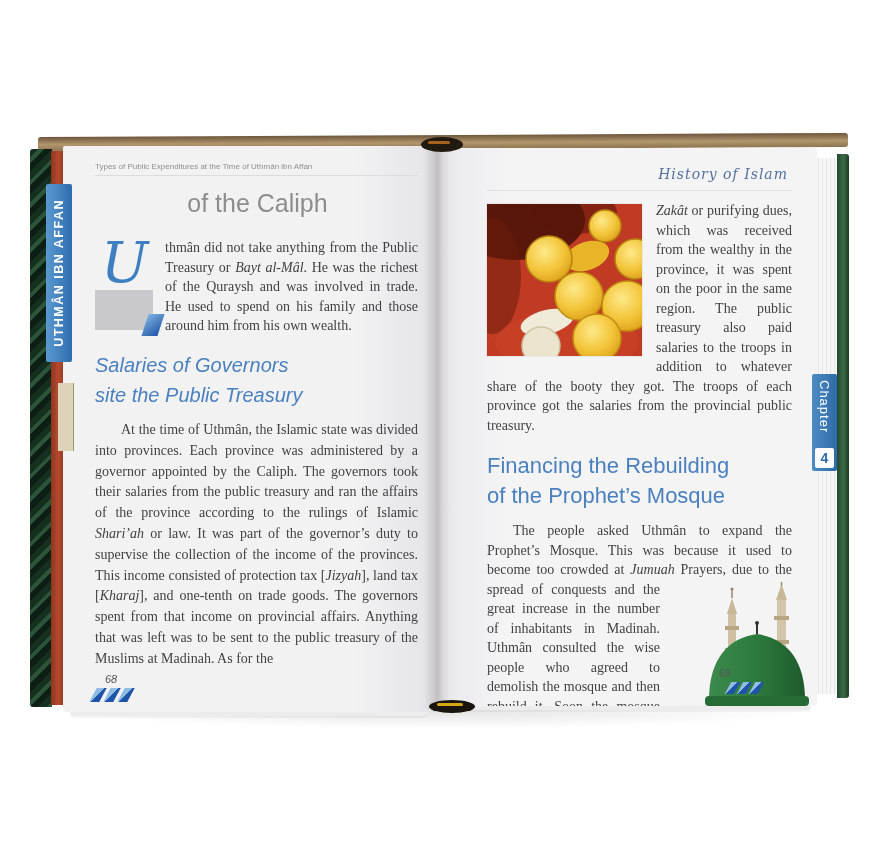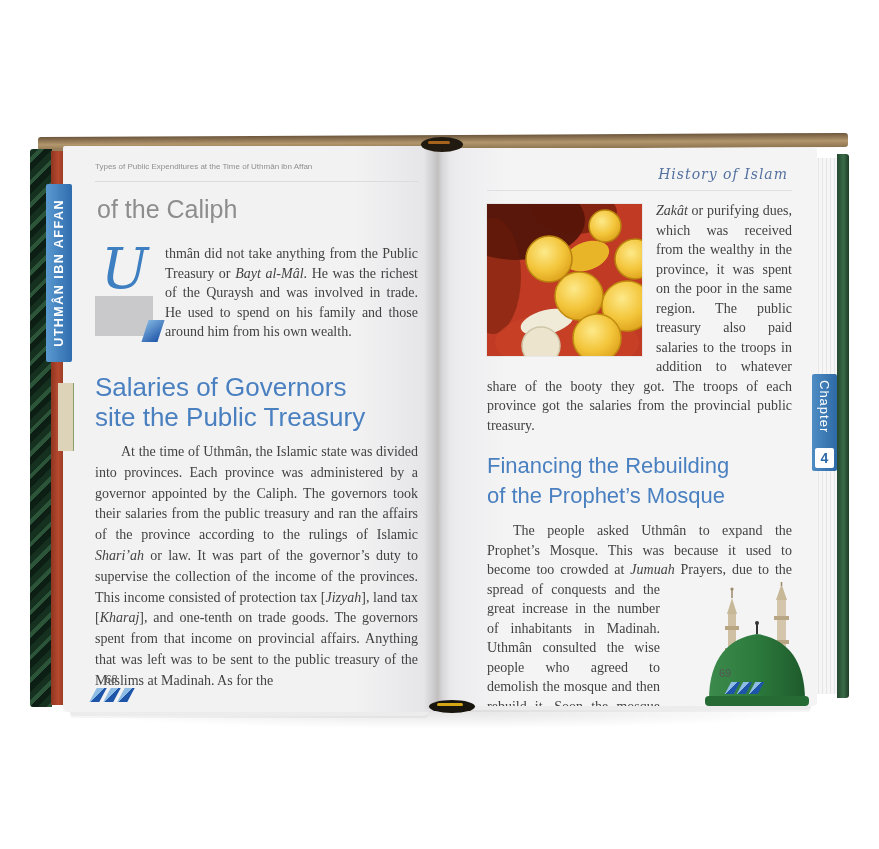--- a/index.html
+++ b/index.html
@@ -40,35 +40,35 @@
   .page{position:absolute;z-index:3;overflow:hidden;}
   .page-left{left:63px;top:146px;width:374px;height:566px;
     background:linear-gradient(90deg,#f2f2f3 0 78%,#e6e6e8 96%,#dedee1 100%);
     border-radius:2px 0 0 4px;box-sizing:border-box;padding:16px 19px 0 32px;}
   .page-right{left:437px;top:148px;width:380px;height:558px;
     background:linear-gradient(90deg,#dfdfe2 0,#ececee 5%,#f4f4f5 18%);
     border-radius:0 3px 4px 0;box-sizing:border-box;padding:12px 25px 0 50px;}
 
   
   .running-header-l{font-family:"Liberation Sans",sans-serif;font-size:8px;color:#8f8f8f;
-    padding-bottom:10px;border-bottom:1px solid #dcdcdd;margin-bottom:12px;}
+    padding-bottom:4px;border-bottom:1px solid #dcdcdd;margin-bottom:12px;}
   .page-title{font-family:"Liberation Sans",sans-serif;font-size:40px;font-weight:bold;
     color:#2f88d4;letter-spacing:-0.5px;line-height:44px;}
   .page-subtitle{font-family:"Liberation Sans",sans-serif;font-size:25px;color:#8d8d8d;
-    line-height:30px;margin:4px 0 20px 2px;}
+    line-height:30px;margin:4px 0 20px 2px;text-align:center;}
   .dropcap-block{float:left;width:70px;height:96px;position:relative;}
   .dropcap{font-family:"DejaVu Serif",serif;font-style:italic;font-size:56px;color:#3d7fc0;
     line-height:50px;padding-left:6px;display:block;}
   .dropcap-box{position:absolute;left:0;top:52px;width:58px;height:40px;background:#c9c9cb;}
   .dropcap-box::after{content:"";position:absolute;right:-8px;bottom:-6px;width:16px;height:22px;
     background:linear-gradient(135deg,#7fb3e0,#1f55a8);transform:skewX(-18deg);}
   .para{font-size:14px;line-height:19.5px;text-align:justify;color:#424242;}
   .intro-para{min-height:100px;}
-  .section-heading{font-family:"Liberation Sans",sans-serif;font-size:26px;color:#4a80c0;
-    line-height:30px;margin:28px 0 10px 0;clear:both;}
+  .section-heading{font-family:"Liberation Sans",sans-serif;font-size:20px;color:#4a80c0;
+    line-height:30px;margin:12px 0 10px 0;clear:both;font-style:italic;}
   .body-para{line-height:20.8px;}
   .body-para > span:first-child{ text-indent:0; display:inline;}
   .para-indent{text-indent:26px;}
   .it{font-style:italic;}
   .footer-l{position:absolute;left:30px;bottom:10px;font-style:italic;}
   .footer-r{position:absolute;right:48px;bottom:12px;width:50px;}
   .page-number{font-family:"Liberation Sans",sans-serif;font-size:11px;color:#555;margin:0 0 3px 12px;}
   .footer-r .page-number{margin:0 0 3px 0;}
   .slashes{display:flex;gap:4px;}
   .slash{width:10px;height:14px;transform:skewX(-28deg);

